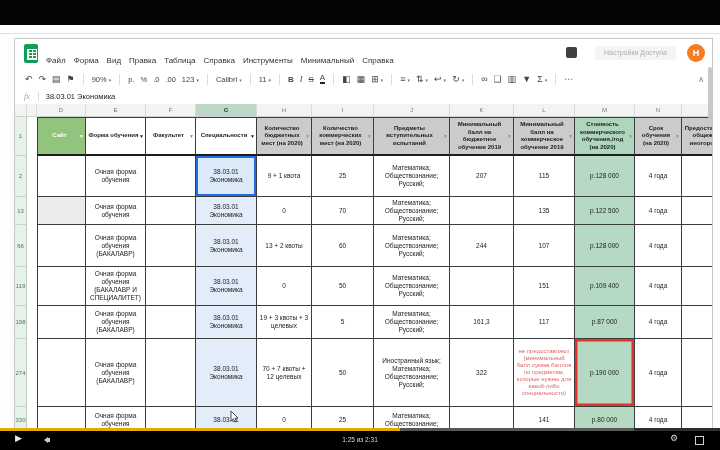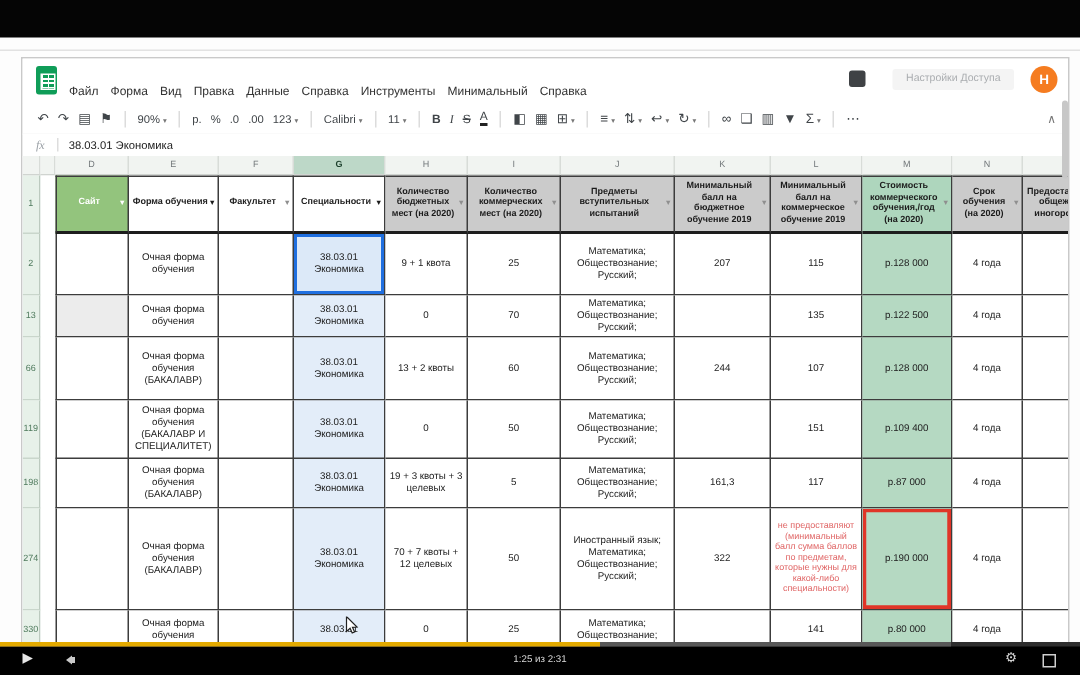--- a/index.html
+++ b/index.html
@@ -103,21 +103,21 @@
 
   <div class="panel">
 
     <div class="titlebar">
       <div class="gs-logo"></div>
       <div class="menubar">
           <span>Файл</span>
           <span>Форма</span>
           <span>Вид</span>
           <span>Правка</span>
-          <span>Данные</span>
+          <span>Таблица</span>
           <span>Справка</span>
           <span>Инструменты</span>
           <span>Минимальный</span>
           <span>Справка</span>
         </div>
       <div class="comment-ico"></div>
       <div class="share-btn">Настройки Доступа</div>
       <div class="avatar">Н</div>
     </div>
 

